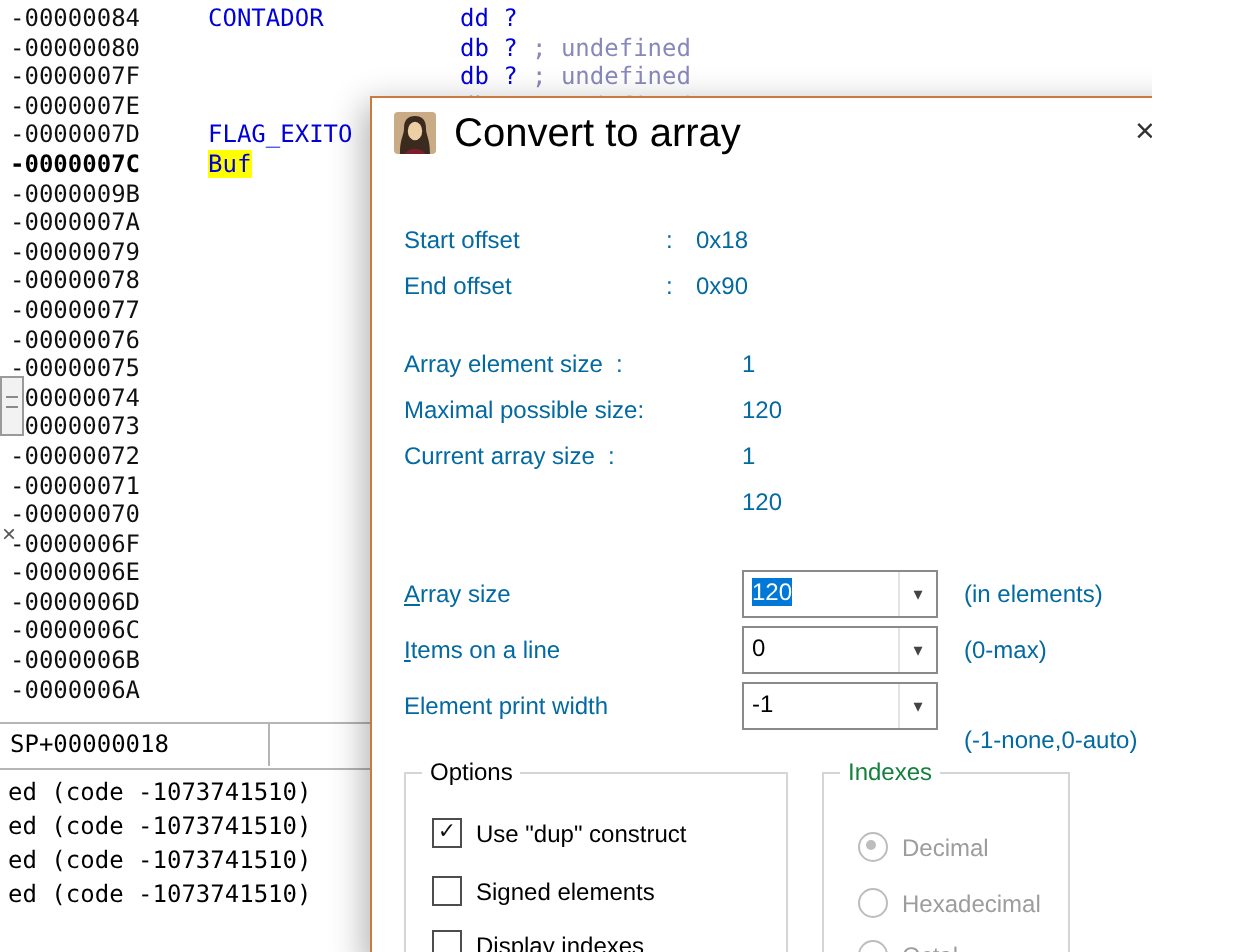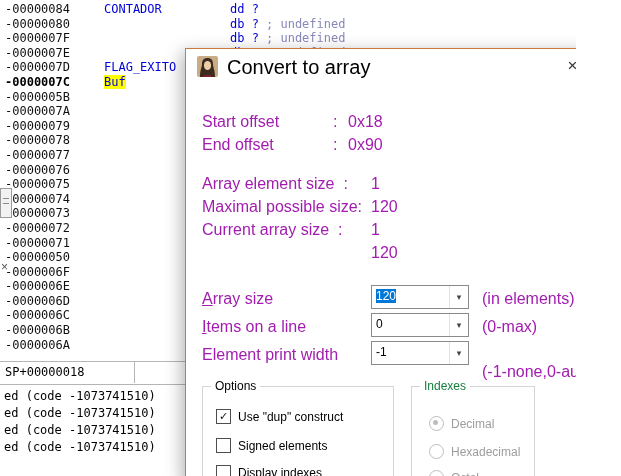--- a/index.html
+++ b/index.html
@@ -29,21 +29,21 @@
   #grip::after{top:14px}
   #panel-close{position:absolute;left:1px;top:260px;font-size:12px;color:#555;z-index:2}
 
   
   #dialog{position:absolute;left:185px;top:48px;width:409px;height:432px;background:#fff;border:1px solid #c97a3c;box-shadow:-3px 4px 16px rgba(0,0,0,.30);z-index:10}
   #titlebar{position:absolute;top:0;left:0;right:0;height:36px;background:#fff}
   #dlg-icon{position:absolute;left:11px;top:7px;width:21px;height:21px}
   #dlg-title{position:absolute;left:41px;top:0;height:36px;line-height:36px;font-size:20px;color:#000}
   #dlg-close{position:absolute;right:0;top:0;width:45px;height:33px;display:flex;align-items:center;justify-content:center;font-size:17px;color:#333}
 
-  .dlg-label{position:absolute;font-size:16px;color:#a21caf;white-space:pre}
+  .dlg-label{position:absolute;font-size:12px;color:#0369a1;white-space:pre}
   .mn{text-decoration:underline}
 
   .combo{position:absolute;left:185px;width:96px;height:22px;border:1px solid #8a8a8a;background:#fff}
   .combo-val{position:absolute;left:1px;top:1px;bottom:1px;right:19px;font-size:12px;line-height:18px;padding-left:3px;color:#000;white-space:pre}
   .sel-text{background:#0078d7;color:#fff}
   .combo-arrow{position:absolute;right:0;top:0;bottom:0;width:18px;border-left:1px solid #e3e3e3;display:flex;align-items:center;justify-content:center;font-size:9px;color:#444}
 
   .groupbox{position:absolute;border:1px solid #d5d5d5;background:#fff}
   .group-label{position:absolute;top:-8px;left:8px;background:#fff;padding:0 4px;font-size:12px;color:#000}
   .group-label.dis{color:#15803d}
@@ -91,21 +91,21 @@
       <span class="scomment"></span>
     </div>
     <div class="srow">
       <span class="addr cur">-0000007C</span>
       <span class="sname hl">Buf</span>
       <span class="sdef">db ?</span>
       <span class="scomment"></span>
     </div>
 
   <div class="srow">
-    <span class="addr">-0000005B</span>
+    <span class="addr">-0000009B</span>
   </div>
 
   <div class="srow">
     <span class="addr">-0000007A</span>
   </div>
 
   <div class="srow">
     <span class="addr">-00000079</span>
   </div>
 
@@ -135,21 +135,21 @@
 
   <div class="srow">
     <span class="addr">-00000072</span>
   </div>
 
   <div class="srow">
     <span class="addr">-00000071</span>
   </div>
 
   <div class="srow">
-    <span class="addr">-00000050</span>
+    <span class="addr">-00000070</span>
   </div>
 
   <div class="srow">
     <span class="addr">-0000006F</span>
   </div>
 
   <div class="srow">
     <span class="addr">-0000006E</span>
   </div>
 

